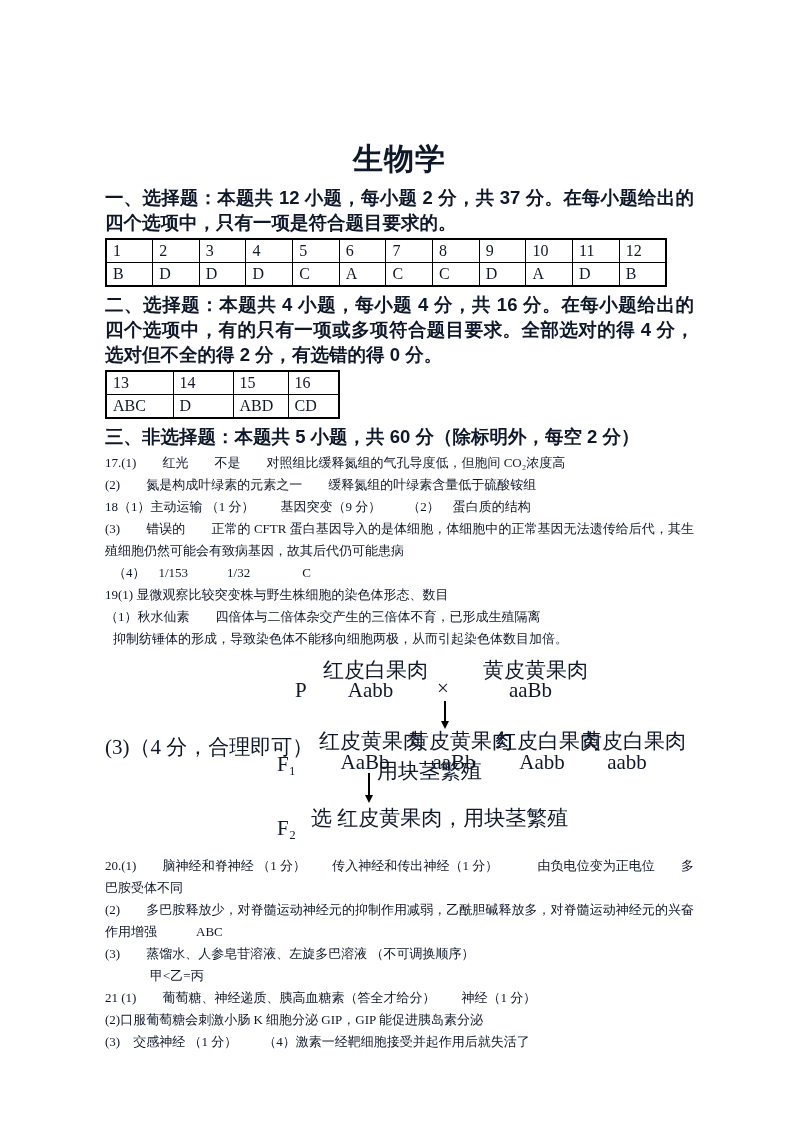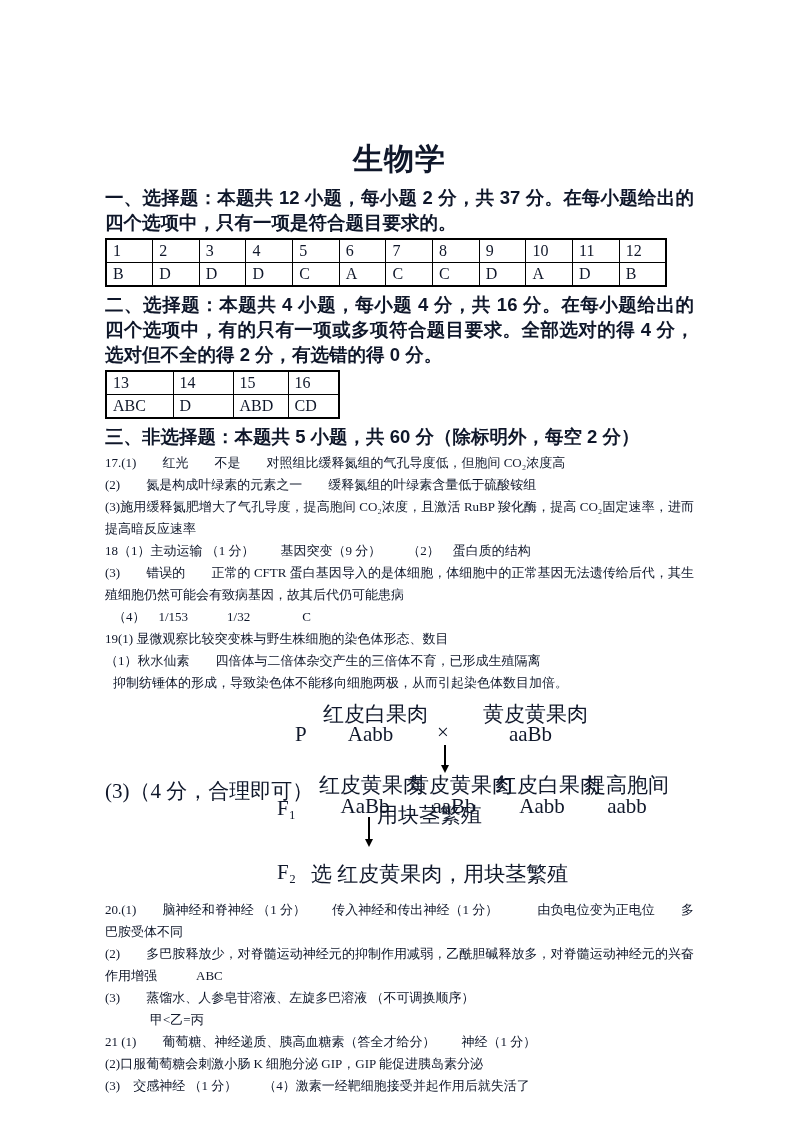--- a/index.html
+++ b/index.html
@@ -106,21 +106,20 @@
       <td>ABD</td>
       <td>CD</td>
     </tr>
   </tbody>
     </table>
 
   <p class="sec-heading">三、非选择题：本题共 5 小题，共 60 分（除标明外，每空 2 分）</p>
 
   <p class="body-line">17.(1)　　红光　　不是　　对照组比缓释氮组的气孔导度低，但胞间 CO₂浓度高</p>
   <p class="body-line">(2)　　氮是构成叶绿素的元素之一　　缓释氮组的叶绿素含量低于硫酸铵组</p>
-  <p class="body-line">(3)施用缓释氮肥增大了气孔导度，提高胞间 CO₂浓度，且激活 RuBP 羧化酶，提高 CO₂固定速率，进而提高暗反应速率</p>
 
   <p class="body-line">18（1）主动运输 （1 分）　　基因突变（9 分）　　（2）　蛋白质的结构</p>
   <p class="body-line">(3)　　错误的　　正常的 CFTR 蛋白基因导入的是体细胞，体细胞中的正常基因无法遗传给后代，其生殖细胞仍然可能会有致病基因，故其后代仍可能患病</p>
   <p class="body-line indent-small">（4）　1/153　　　1/32　　　　C</p>
 
   <p class="body-line">19(1) 显微观察比较突变株与野生株细胞的染色体形态、数目</p>
   <p class="body-line">（1）秋水仙素　　四倍体与二倍体杂交产生的三倍体不育，已形成生殖隔离</p>
   <p class="body-line indent-small">抑制纺锤体的形成，导致染色体不能移向细胞两极，从而引起染色体数目加倍。</p>
 
   <div class="diagram">
@@ -142,29 +141,29 @@
     </div>
     <div class="f1col" style="left:303px; top:78px;">
       <div>黄皮黄果肉</div>
       <div>aaBb</div>
     </div>
     <div class="f1col" style="left:391px; top:78px;">
       <div>红皮白果肉</div>
       <div>Aabb</div>
     </div>
     <div class="f1col" style="left:476px; top:78px;">
-      <div>提高胞间</div>
+      <div>黄皮白果肉</div>
       <div>aabb</div>
     </div>
 
     <div class="varrow" style="left:263px; top:120px; height:26px;"></div>
     <span class="d" style="left:272px; top:104px;">用块茎繁殖</span>
 
     <span class="d" style="left:172px; top:153px;margin-top:10px;">F₂</span>
-    <span class="d" style="left:206px; top:163px;text-align:center;">选 红皮黄果肉，用块茎繁殖</span>
+    <span class="d" style="left:206px; top:151px;text-align:center;">选 红皮黄果肉，用块茎繁殖</span>
   </div>
 
   <p class="body-line q20-start">20.(1)　　脑神经和脊神经 （1 分）　　传入神经和传出神经（1 分）　　　由负电位变为正电位　　多巴胺受体不同</p>
   <p class="body-line">(2)　　多巴胺释放少，对脊髓运动神经元的抑制作用减弱，乙酰胆碱释放多，对脊髓运动神经元的兴奋作用增强　　　ABC</p>
   <p class="body-line">(3)　　蒸馏水、人参皂苷溶液、左旋多巴溶液 （不可调换顺序）</p>
   <p class="body-line indent-mid">甲&lt;乙=丙</p>
 
   <p class="body-line">21 (1)　　葡萄糖、神经递质、胰高血糖素（答全才给分）　　神经（1 分）</p>
   <p class="body-line">(2)口服葡萄糖会刺激小肠 K 细胞分泌 GIP，GIP 能促进胰岛素分泌</p>
   <p class="body-line">(3)　交感神经 （1 分）　　（4）激素一经靶细胞接受并起作用后就失活了</p>

